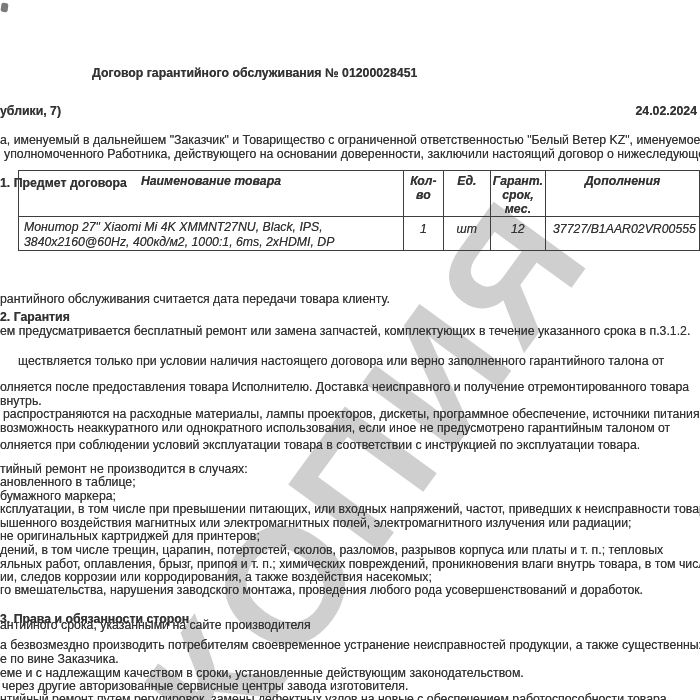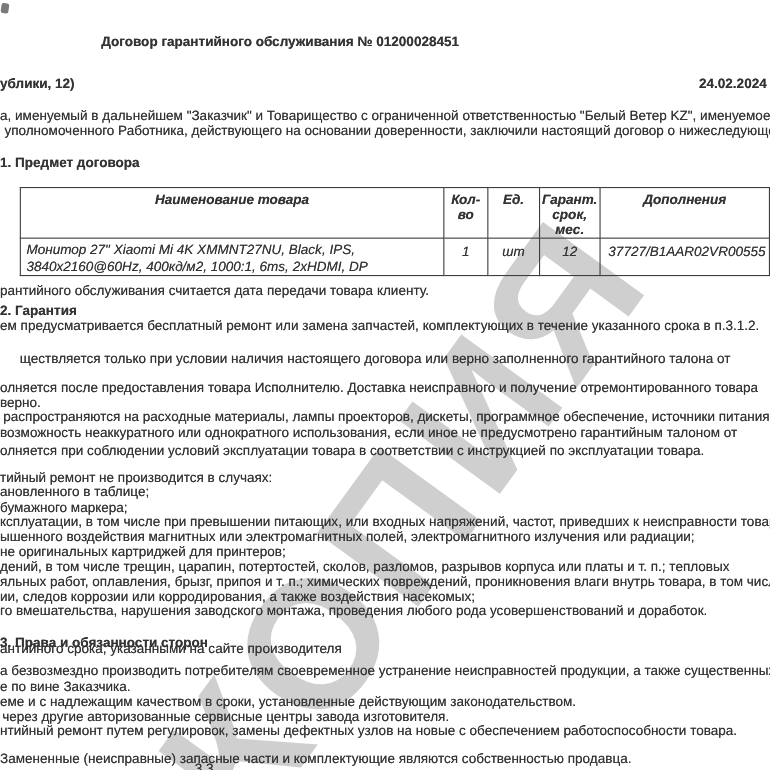--- a/index.html
+++ b/index.html
@@ -11,20 +11,21 @@
   .watermark{
     position:absolute;left:55px;top:390px;z-index:1;
     font-size:165px;font-weight:700;letter-spacing:8px;line-height:1;
     color:#cbcbcb;opacity:.92;white-space:nowrap;
     transform:rotate(-54deg);
   }
   .line{
     position:absolute;z-index:2;white-space:nowrap;
     font-size:12.3px;line-height:13px;
     text-shadow:0 0 .4px rgba(51,51,51,.75);
+    margin-top:35px;
   }
   .bold{font-weight:700;}
   .heading{left:0;width:570px;text-align:left;font-weight:700;}
   .artifact{
     position:absolute;left:1px;top:3px;width:7px;height:9px;z-index:2;
     background:#4d4d4d;border-radius:2px;opacity:.75;transform:rotate(8deg);
   }
   table.doc-table{
     position:absolute;left:18px;top:170px;z-index:2;
     border-collapse:collapse;table-layout:fixed;background:transparent;font-style:italic;
@@ -43,21 +44,21 @@
 </style>
 </head>
 <body>
 
 <div class="page">
 
   <div class="watermark" style="color: rgb(203, 203, 203);">КОПИЯ</div>
   <div class="artifact"></div>
 
   <div class="line bold" style="left:92px;top:32px">Договор гарантийного обслуживания № 01200028451</div>
-  <div class="line bold" style="left:0;top:70px">ублики, 12)</div>
+  <div class="line bold" style="left:0;top:70px">ублики, 7)</div>
   <div class="line bold" style="right:3px;top:70px">24.02.2024</div>
 
   <div class="line" style="left:0;top:99px">а, именуемый в дальнейшем "Заказчик" и Товарищество с ограниченной ответственностью "Белый Ветер KZ", именуемое в</div>
   <div class="line" style="left:4px;top:113px">уполномоченного Работника, действующего на основании доверенности, заключили настоящий договор о нижеследующем.</div>
 
   <div class="line heading" style="top:142px">1. Предмет договора</div>
 
   <table class="doc-table">
     <colgroup>
       <col class="c-name">
@@ -93,21 +94,21 @@
     </tr>
   </tbody>
     </table>
 
   <div class="line" style="left:0;top:258px">рантийного обслуживания считается дата передачи товара клиенту.</div>
 
   <div class="line heading" style="top:276px">2. Гарантия</div>
   <div class="line" style="left:0;top:290px">ем предусматривается бесплатный ремонт или замена запчастей, комплектующих в течение указанного срока в п.3.1.2.</div>
   <div class="line" style="left:18px;top:320px">ществляется только при условии наличия настоящего договора или верно заполненного гарантийного талона от</div>
   <div class="line" style="left:0;top:346px">олняется после предоставления товара Исполнителю. Доставка неисправного и получение отремонтированного товара</div>
-  <div class="line" style="left:0;top:360px">верно.</div>
+  <div class="line" style="left:0;top:360px">внутрь.</div>
   <div class="line" style="left:3px;top:373px">распространяются на расходные материалы, лампы проекторов, дискеты, программное обеспечение, источники питания и</div>
   <div class="line" style="left:0;top:387px">возможность неаккуратного или однократного использования, если иное не предусмотрено гарантийным талоном от</div>
   <div class="line" style="left:0;top:404px">олняется при соблюдении условий эксплуатации товара в соответствии с инструкцией по эксплуатации товара.</div>
   <div class="line" style="left:0;top:428px">тийный ремонт не производится в случаях:</div>
   <div class="line" style="left:0;top:441px">ановленного в таблице;</div>
   <div class="line" style="left:0;top:455px">бумажного маркера;</div>
   <div class="line" style="left:0;top:468px">ксплуатации, в том числе при превышении питающих, или входных напряжений, частот, приведших к неисправности товара;</div>
   <div class="line" style="left:0;top:482px">ышенного воздействия магнитных или электромагнитных полей, электромагнитного излучения или радиации;</div>
   <div class="line" style="left:0;top:495px">не оригинальных картриджей для принтеров;</div>
   <div class="line" style="left:0;top:509px">дений, в том числе трещин, царапин, потертостей, сколов, разломов, разрывов корпуса или платы и т. п.; тепловых</div>

